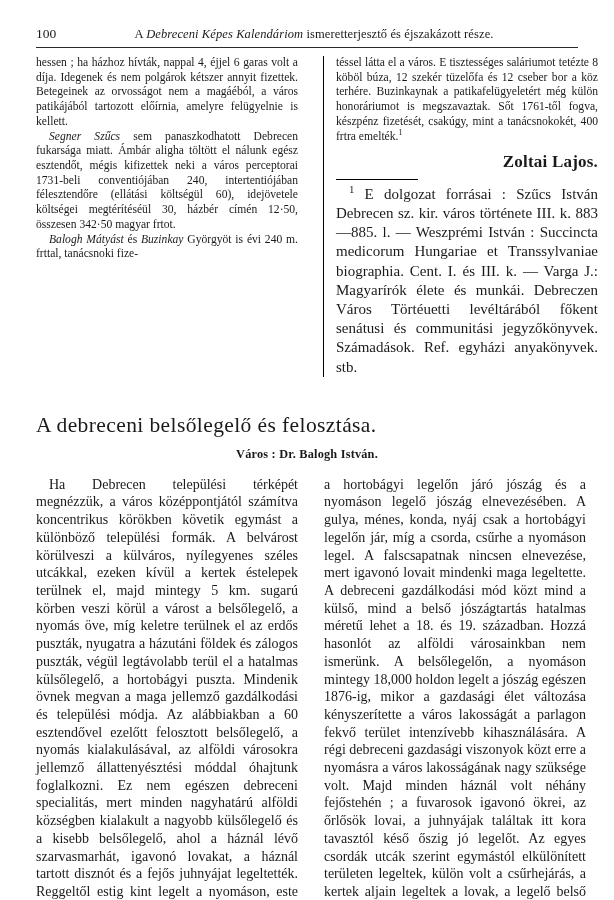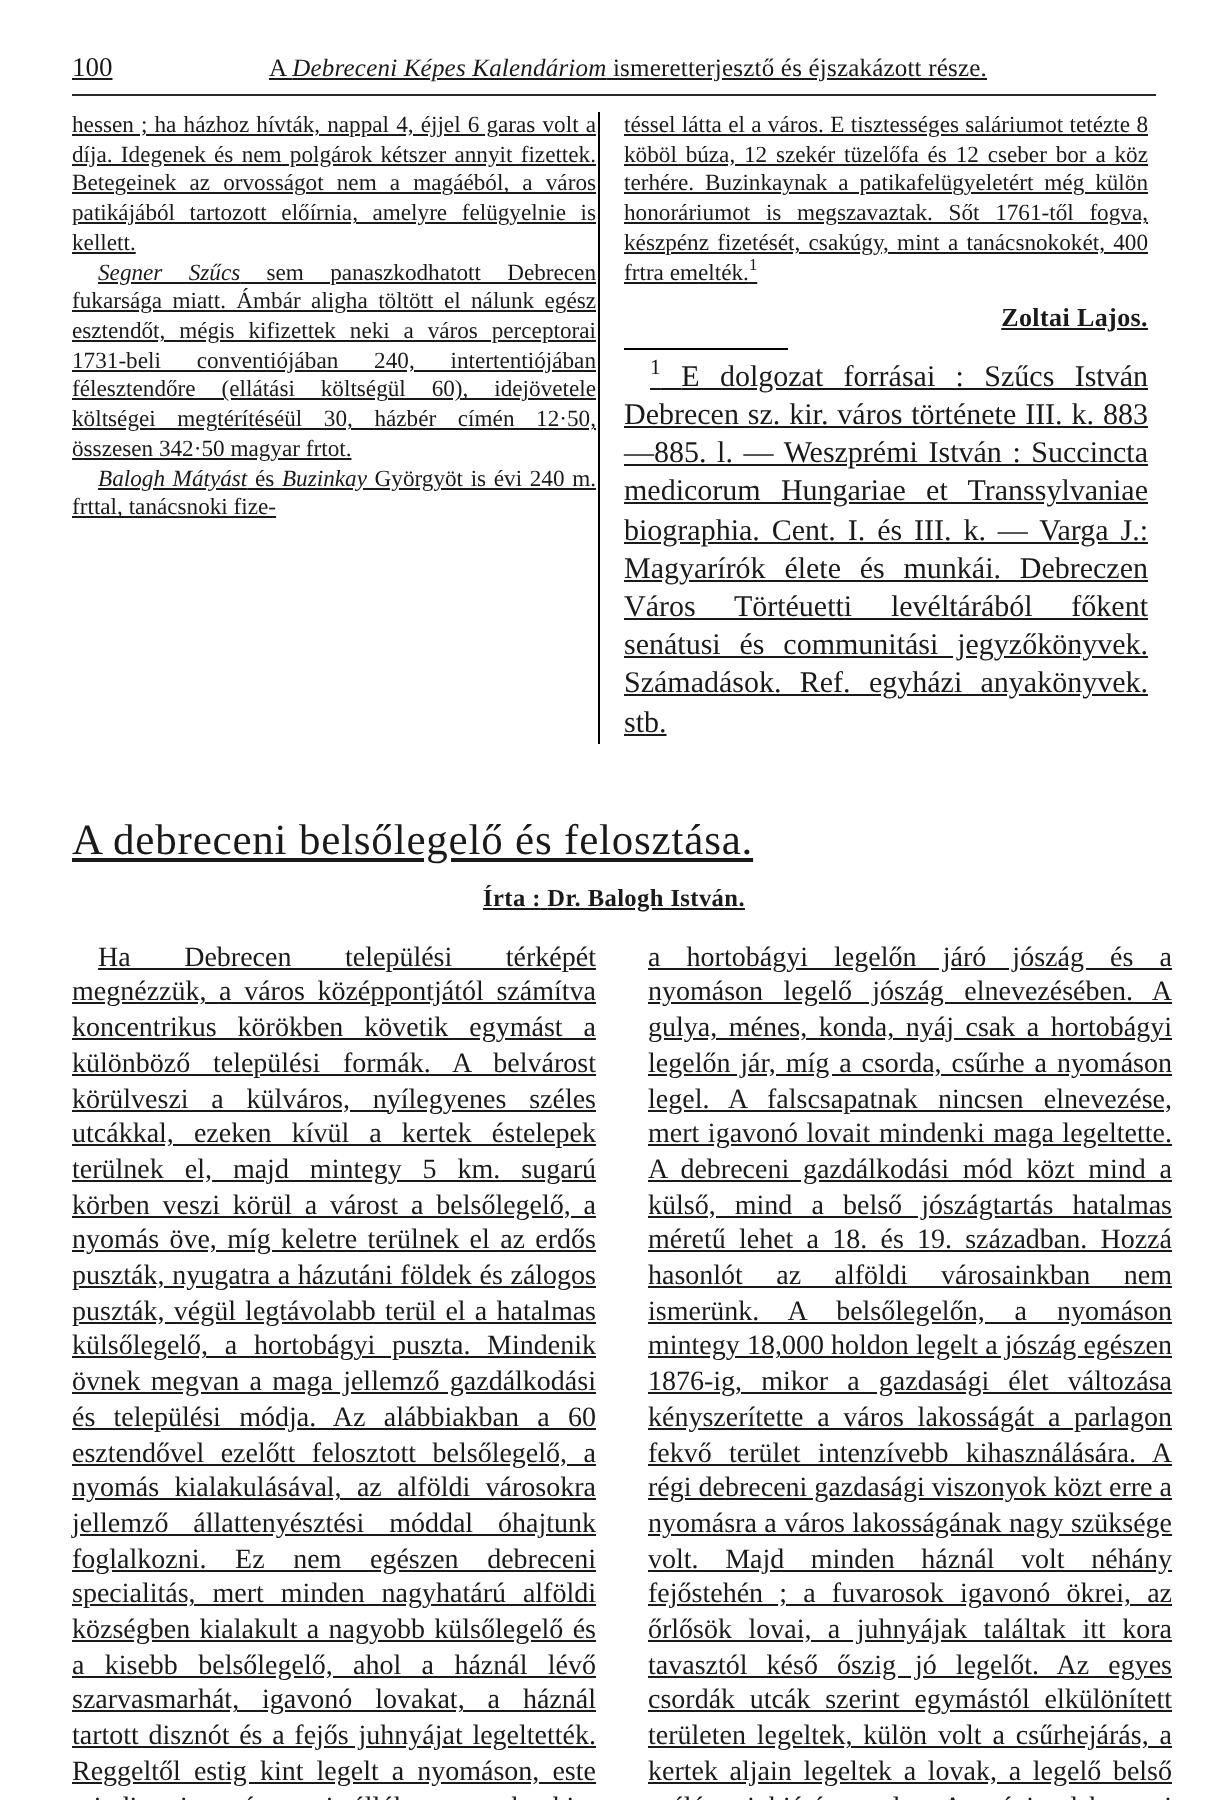--- a/index.html
+++ b/index.html
@@ -14,21 +14,20 @@
     color: #1a1a1a;
     position: relative;
     overflow: hidden;
   }
   .page {
     width: 614px;
     height: 736px;
     box-sizing: border-box;
     padding: 26px 36px 18px 36px;
     position: relative;
-    text-decoration: underline;
   }
   
   .running-head {
     display: flex;
     align-items: baseline;
     font-size: 12.5px;
     margin-bottom: 3px;
     height: 18px;
   }
   .folio {
@@ -57,32 +56,32 @@
     align-items: stretch;
   }
   .col {
     width: 262px;
     flex: 0 0 262px;
     font-size: 11.6px;
     line-height: 1.27;
     text-align: justify;
     hyphens: auto;
   }
-  .col.left { padding-right: 1px; border-right: 1px solid #000; }
+  .col.left { padding-right: 25px; border-right: 1px solid #000; }
   .col.right { padding-left: 12px; }
   .col p {
     margin: 0;
     text-indent: 13px;
   }
   .col p.first { text-indent: 0; }
   .name { font-style: italic; }
   .signature {
     text-align: right;
     font-weight: bold;
-    font-size: 13px;
+    font-size: 17px;
     margin-top: 7px;
     margin-bottom: 6px;
     letter-spacing: 0.2px;
   }
   .fn-rule {
     width: 82px;
     border: 0;
     border-top: 1px solid #000;
     margin: 4px 0 5px 0;
     text-align: left;
@@ -146,21 +145,21 @@
       <p class="first">téssel látta el a város. E tisztességes saláriumot tetézte 8 köböl búza, 12 szekér tüzelőfa és 12 cseber bor a köz terhére. Buzinkaynak a patikafelügyeletért még külön honoráriumot is megszavaztak. Sőt 1761-től fogva, készpénz fizetését, csakúgy, mint a tanácsnokokét, 400 frtra emelték.<sup>1</sup></p>
       <div class="signature">Zoltai Lajos.</div>
       <hr class="fn-rule">
       <p class="footnote"><sup>1</sup> <span>E dolgozat forrásai : Szűcs István Debrecen sz. kir. város története III. k. 883—885. l. — Weszprémi István : Succincta medicorum Hungariae et Transsylvaniae biographia. Cent. I. és III. k. — Varga J.: Magyarírók élete és munkái. Debreczen Város Törtéuetti levéltárából főkent senátusi és communitási jegyzőkönyvek. Számadások. Ref. egyházi anyakönyvek. stb.</span></p>
     </div>
   </div>
 
   <div class="article">
     <h1 class="article-title">A debreceni belsőlegelő és felosztása.</h1>
     <div class="article-byline">
-      <span class="irta">Írta :</span>
+      <span class="irta">Város :</span>
       <span>Dr. Balogh István.</span>
     </div>
 
     <div class="cols article-cols">
       <div class="col left">
         <p>Ha Debrecen települési térképét megnézzük, a város középpontjától számítva koncentrikus körökben követik egymást a különböző települési formák. A belvárost körülveszi a külváros, nyílegyenes széles utcákkal, ezeken kívül a kertek éstelepek terülnek el, majd mintegy 5 km. sugarú körben veszi körül a várost a belsőlegelő, a nyomás öve, míg keletre terülnek el az erdős puszták, nyugatra a házutáni földek és zálogos puszták, végül legtávolabb terül el a hatalmas külsőlegelő, a hortobágyi puszta. Mindenik övnek megvan a maga jellemző gazdálkodási és települési módja. Az alábbiakban a 60 esztendővel ezelőtt felosztott belsőlegelő, a nyomás kialakulásával, az alföldi városokra jellemző állattenyésztési móddal óhajtunk foglalkozni. Ez nem egészen debreceni specialitás, mert minden nagyhatárú alföldi községben kialakult a nagyobb külsőlegelő és a kisebb belsőlegelő, ahol a háznál lévő szarvasmarhát, igavonó lovakat, a háznál tartott disznót és a fejős juhnyájat legeltették. Reggeltől estig kint legelt a nyomáson, este mindig visszatért az istállóba, vagy ha kint éjszakázott is a jószág, akkor sem volt kora tavasztól késő őszig fedél nélkül.</p>
         <p>A debreceni ember különbséget is tesz</p>
       </div>
       <div class="col right">
         <p class="first">a hortobágyi legelőn járó jószág és a nyomáson legelő jószág elnevezésében. A gulya, ménes, konda, nyáj csak a hortobágyi legelőn jár, míg a csorda, csűrhe a nyomáson legel. A falscsapatnak nincsen elnevezése, mert igavonó lovait mindenki maga legeltette. A debreceni gazdálkodási mód közt mind a külső, mind a belső jószágtartás hatalmas méretű lehet a 18. és 19. században. Hozzá hasonlót az alföldi városainkban nem ismerünk. A belsőlegelőn, a nyomáson mintegy 18,000 holdon legelt a jószág egészen 1876-ig, mikor a gazdasági élet változása kényszerítette a város lakosságát a parlagon fekvő terület intenzívebb kihasználására. A régi debreceni gazdasági viszonyok közt erre a nyomásra a város lakosságának nagy szüksége volt. Majd minden háznál volt néhány fejőstehén ; a fuvarosok igavonó ökrei, az őrlősök lovai, a juhnyájak találtak itt kora tavasztól késő őszig jó legelőt. Az egyes csordák utcák szerint egymástól elkülönített területen legeltek, külön volt a csűrhejárás, a kertek aljain legeltek a lovak, a legelő belső szélén juhjárás volt. A régi debreceni jószágtartó családok, hol a juhtenyésztés tradicióképpen apáról fiúra szállott, azért telepedtek az árok mellé a legszélső utcák-</p>

